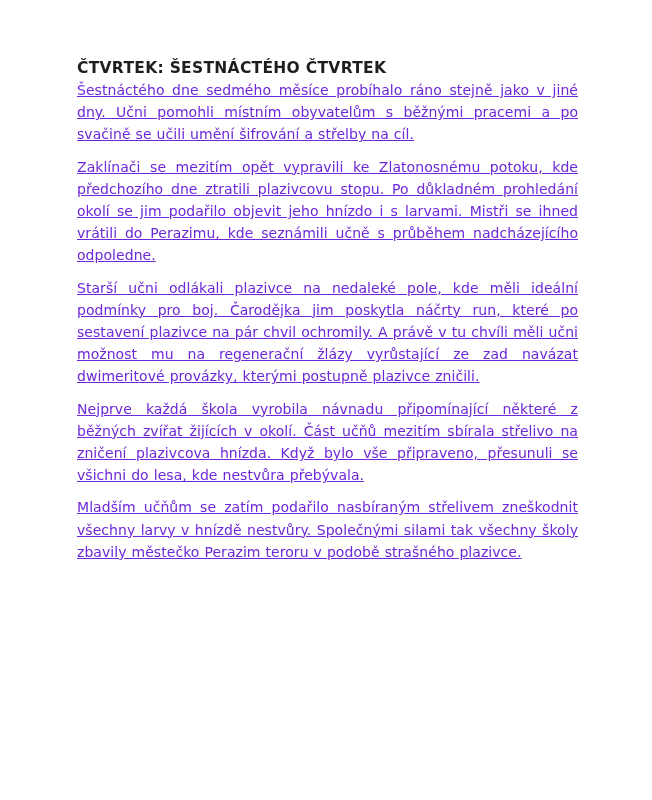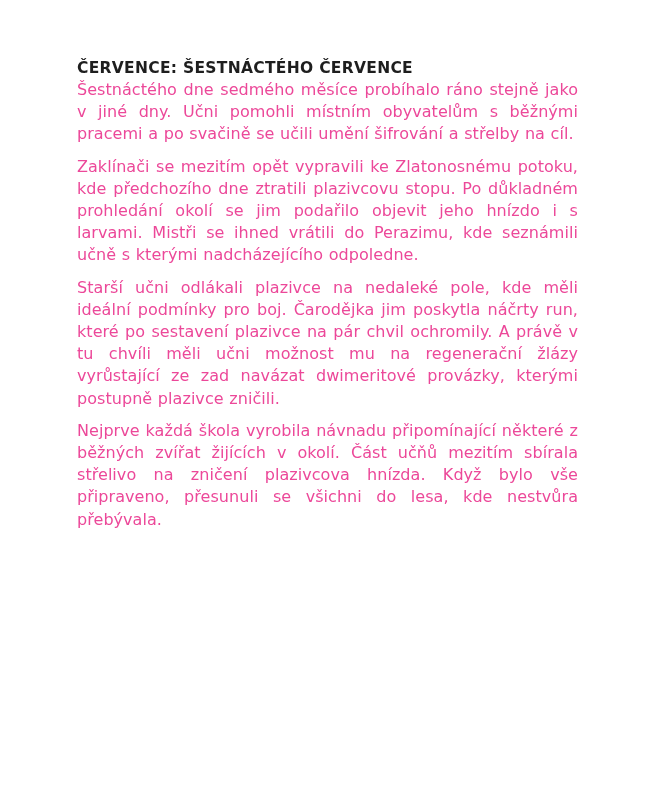--- a/index.html
+++ b/index.html
@@ -24,31 +24,33 @@
       font-family: "DejaVu Sans", sans-serif;
       font-weight: bold;
       font-size: 15.5px;
       letter-spacing: 0.3px;
       line-height: 20px;
       margin: 0 0 1px 0;
       color: #1e1e1e;
     }
     .para {
       font-family: "DejaVu Sans", sans-serif;
-      font-size: 16px;
+      font-size: 14px;
       line-height: 22.2px;
       text-align: justify;
       margin: 0 0 10px 0;
-      color: #ec4899;
+      color: #6d28d9;
       letter-spacing: 0.05px;
       word-spacing: 0.5px;
+      text-decoration: underline;
     }
   </style>
 </head>
 <body>
 
 <div class="page">
-  <h1 class="heading">ČERVENCE: ŠESTNÁCTÉHO ČERVENCE</h1>
+  <h1 class="heading">ČTVRTEK: ŠESTNÁCTÉHO ČTVRTEK</h1>
   <p class="para">Šestnáctého dne sedmého měsíce probíhalo ráno stejně jako v jiné dny. Učni pomohli místním obyvatelům s běžnými pracemi a po svačině se učili umění šifrování a střelby na cíl.</p>
-  <p class="para">Zaklínači se mezitím opět vypravili ke Zlatonosnému potoku, kde předchozího dne ztratili plazivcovu stopu. Po důkladném prohledání okolí se jim podařilo objevit jeho hnízdo i s larvami. Mistři se ihned vrátili do Perazimu, kde seznámili učně s kterými nadcházejícího odpoledne.</p>
+  <p class="para">Zaklínači se mezitím opět vypravili ke Zlatonosnému potoku, kde předchozího dne ztratili plazivcovu stopu. Po důkladném prohledání okolí se jim podařilo objevit jeho hnízdo i s larvami. Mistři se ihned vrátili do Perazimu, kde seznámili učně s průběhem nadcházejícího odpoledne.</p>
   <p class="para">Starší učni odlákali plazivce na nedaleké pole, kde měli ideální podmínky pro boj. Čarodějka jim poskytla náčrty run, které po sestavení plazivce na pár chvil ochromily. A právě v tu chvíli měli učni možnost mu na regenerační žlázy vyrůstající ze zad navázat dwimeritové provázky, kterými postupně plazivce zničili.</p>
   <p class="para">Nejprve každá škola vyrobila návnadu připomínající některé z běžných zvířat žijících v okolí. Část učňů mezitím sbírala střelivo na zničení plazivcova hnízda. Když bylo vše připraveno, přesunuli se všichni do lesa, kde nestvůra přebývala.</p>
+  <p class="para">Mladším učňům se zatím podařilo nasbíraným střelivem zneškodnit všechny larvy v hnízdě nestvůry. Společnými silami tak všechny školy zbavily městečko Perazim teroru v podobě strašného plazivce.</p>
 </div>
 
 </body></html>

